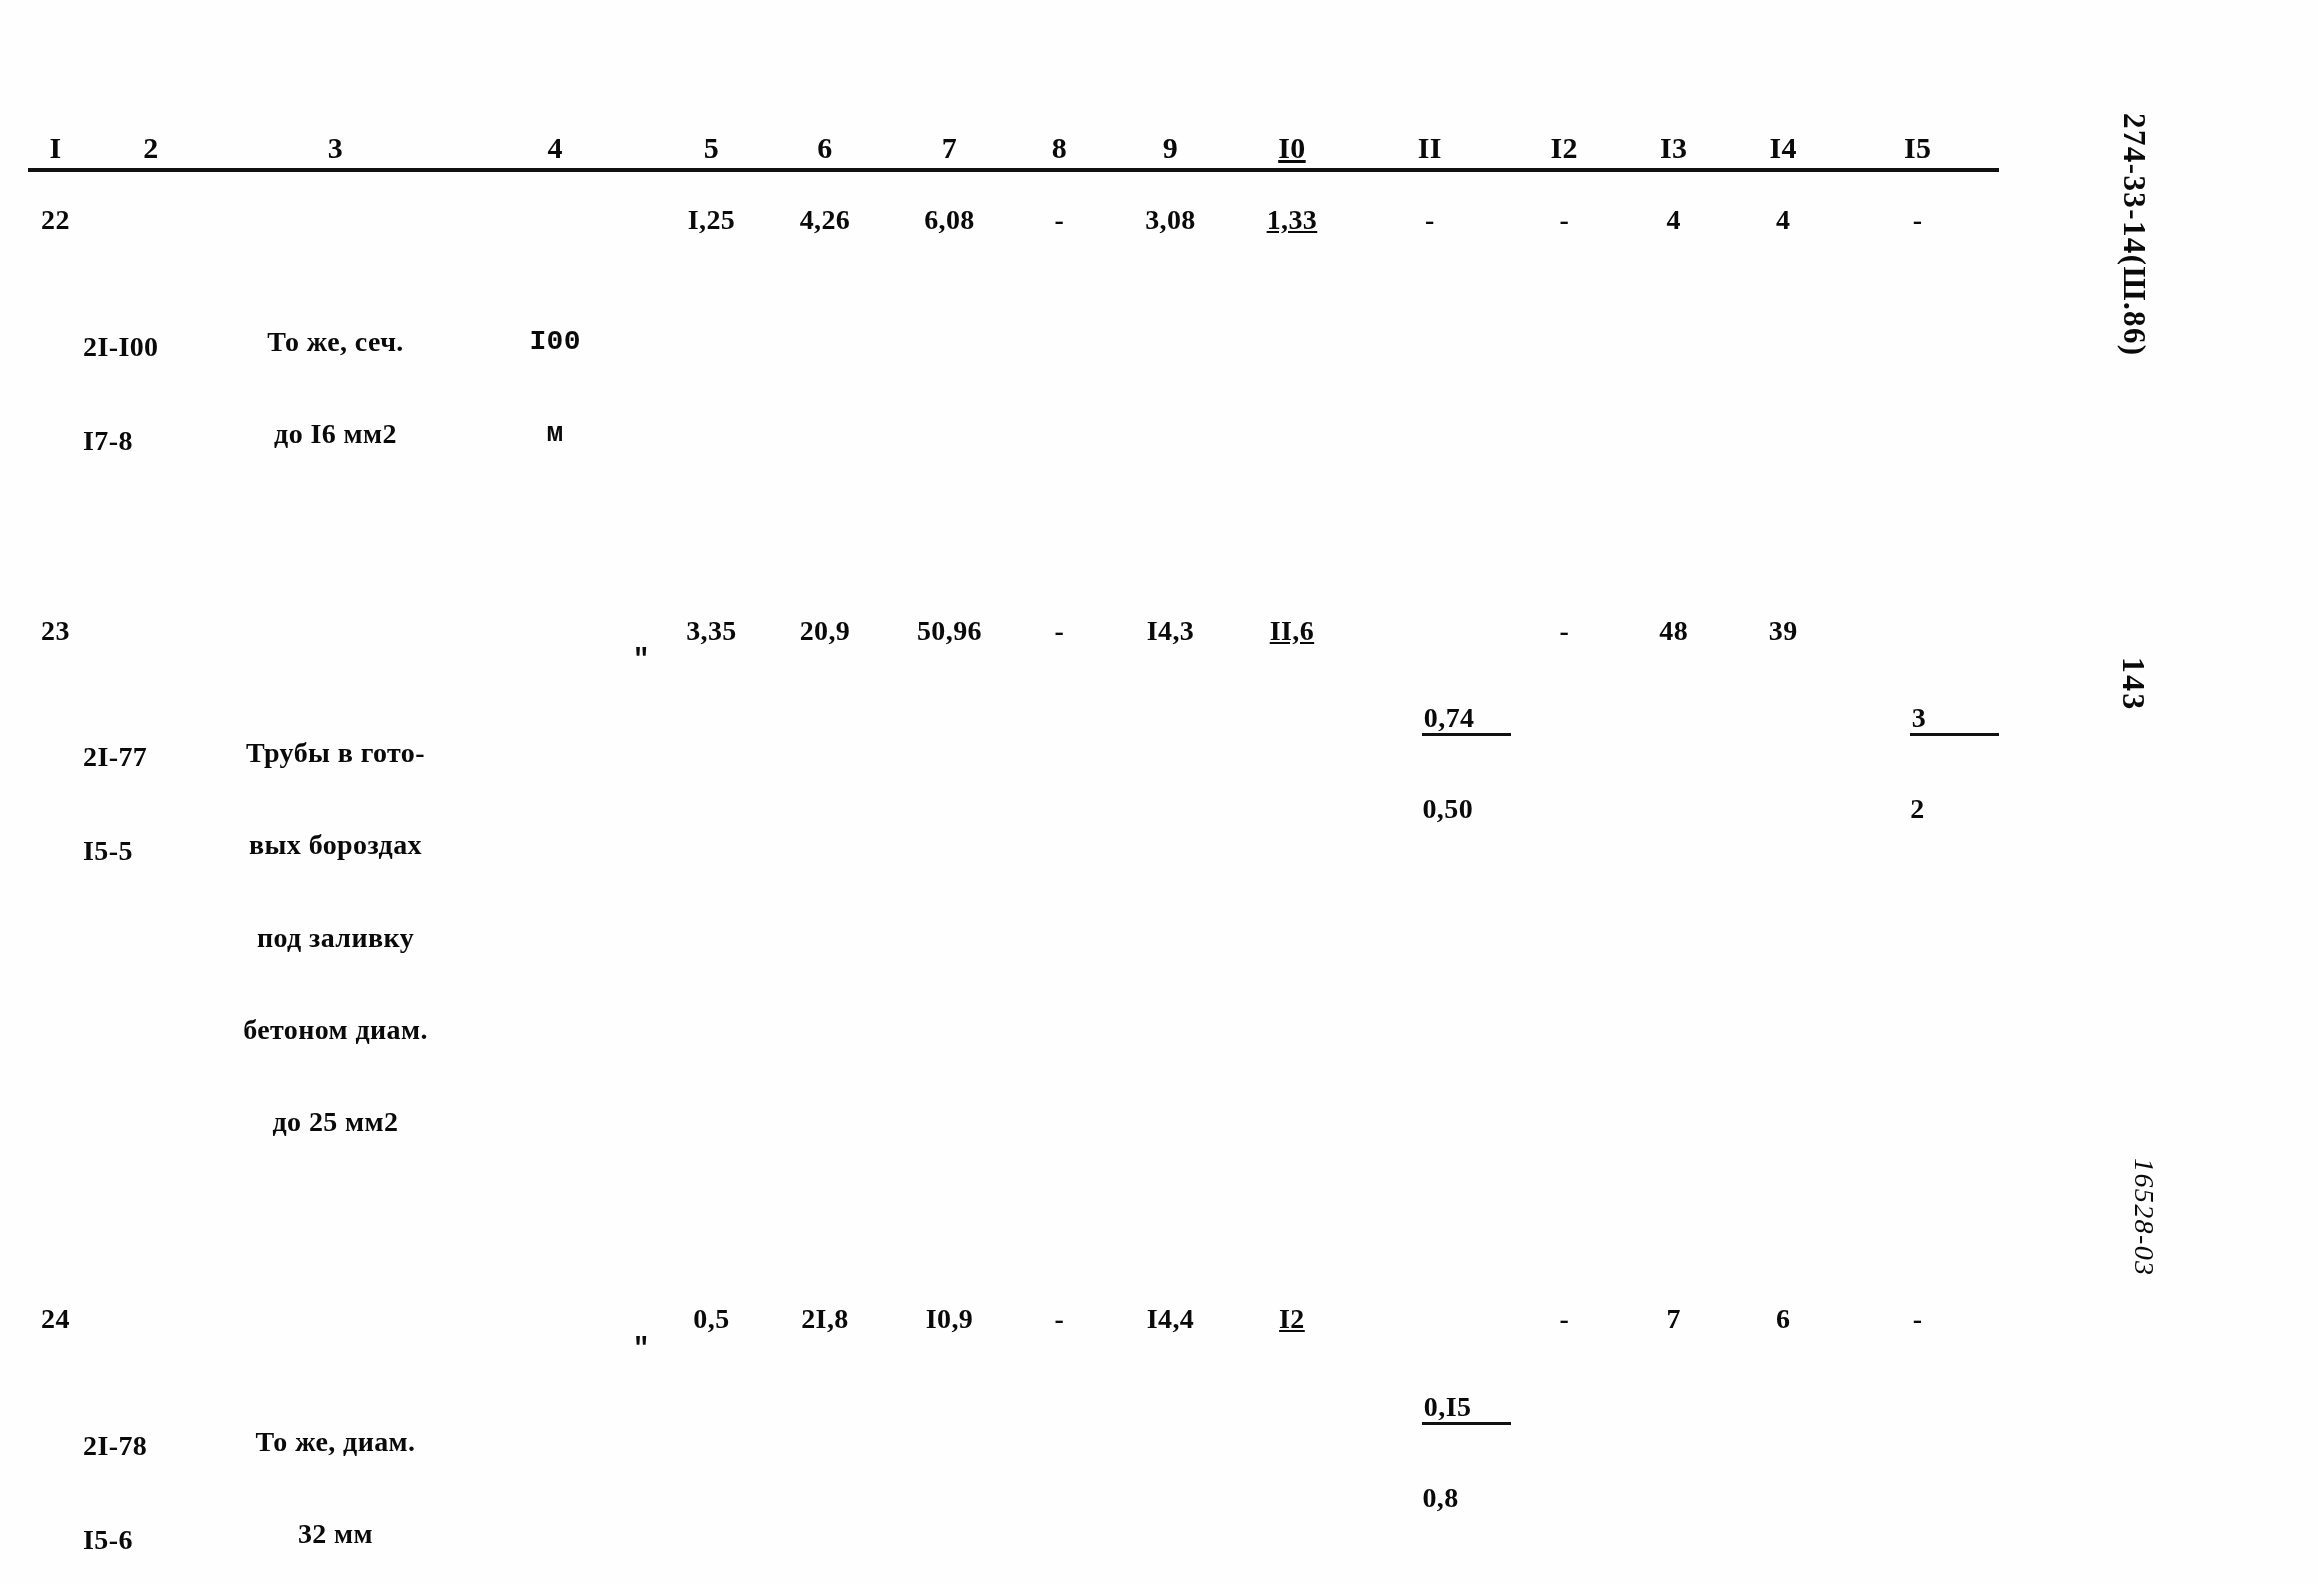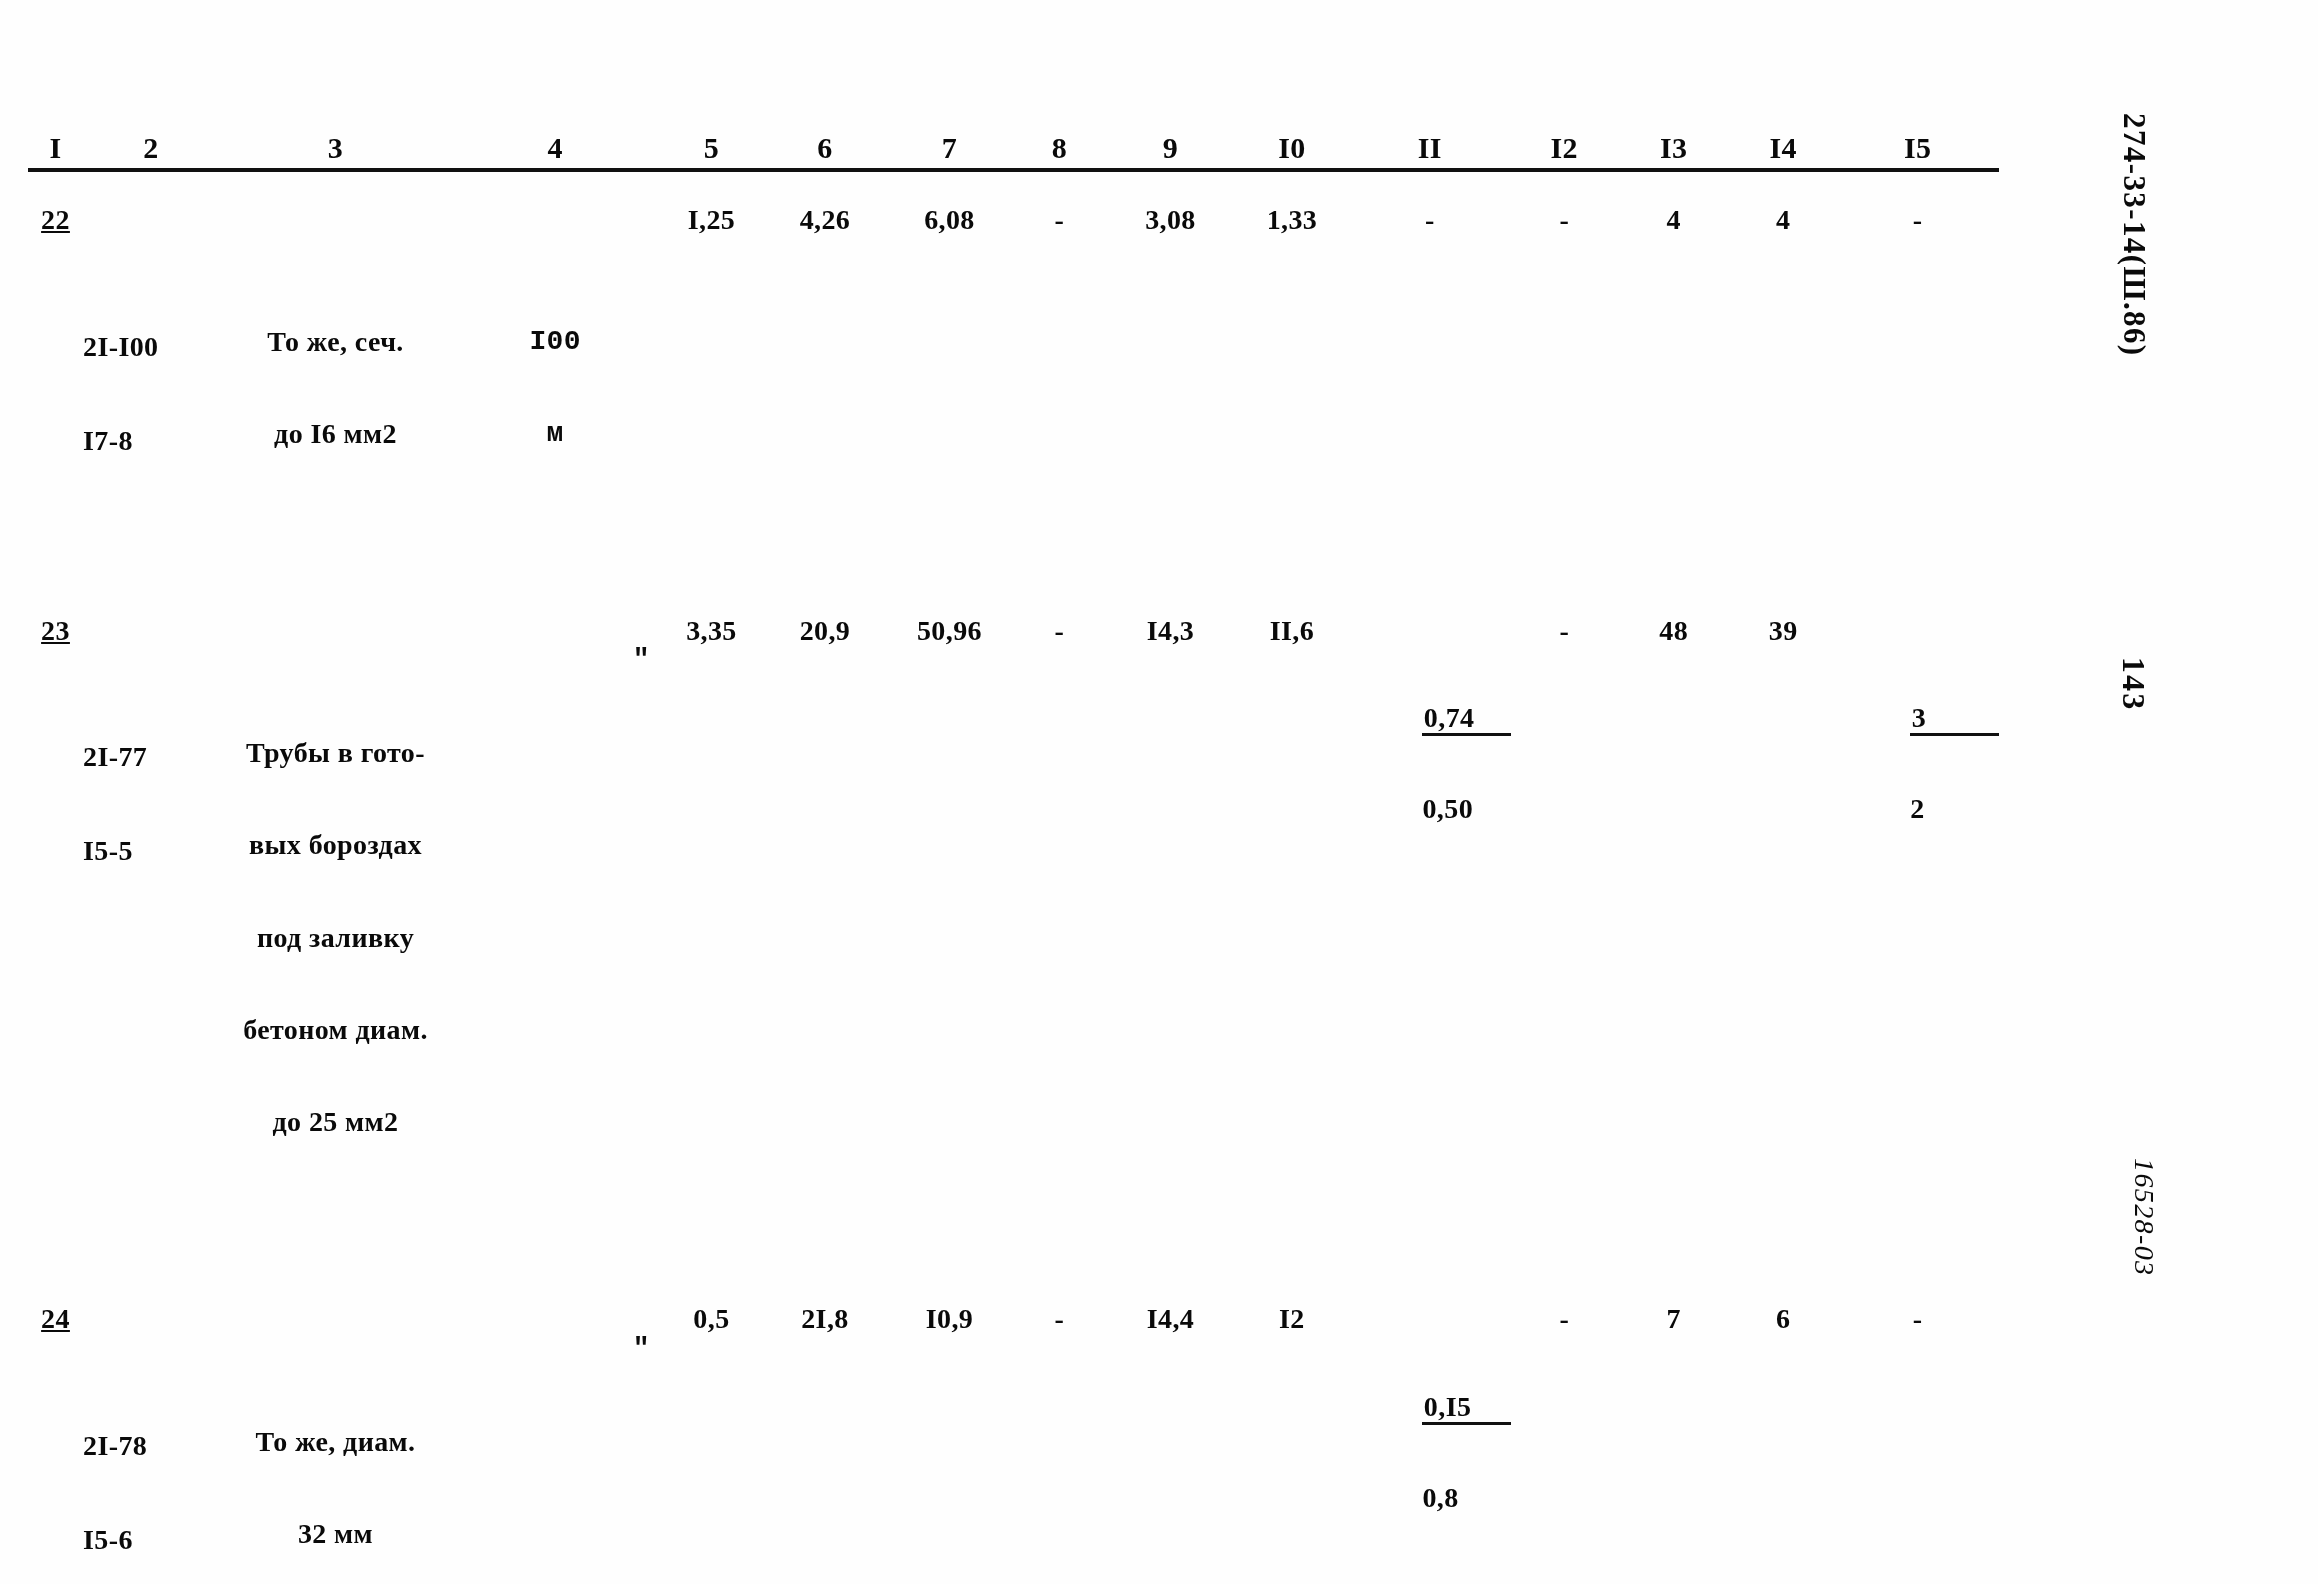--- a/index.html
+++ b/index.html
@@ -64,34 +64,34 @@
   
   .c1  { width: 55px;  }
   .c2  { width: 136px; }
   .c3  { width: 233px; }
   .c4  { width: 88px; }
   .c5  { width: 106px; }
   .c6  { width: 121px; }
   .c7  { width: 128px; }
   .c8  { width: 92px; }
   .c9  { width: 130px; }
-  .c10 { width: 113px; }
+  .c10 { width: 113px; text-decoration: underline; }
   .c11 { width: 114px; }
   .c12 { width: 106px; }
   .c13 { width: 113px; }
   .c14 { width: 106px; }
   .c15 { width: 99px; }
 
   .rowgap td { height: 32px; }
 
   td.num  { text-align: center; }
   td.code { text-align: left; padding-left: 4.2px; margin-left: 34px; }
   td.desc { text-align: left; padding-left: 7px; line-height: 1.10; }
   td.unit { text-align: left; padding-left: 10px; line-height: 1.10; font-family: Liberation Mono, monospace; }
-  td.idx  { text-align: center; text-decoration: underline; }
+  td.idx  { text-align: center; }
 
   .desc-block { line-height: 1.10; }
   .code-block { line-height: 1.12; text-align: left; }
   td.vbot { vertical-align: bottom; padding-bottom: 1.4px; }
 
   
   .frac {
     display: inline-block;
     text-align: left;
     line-height: 1.02;

